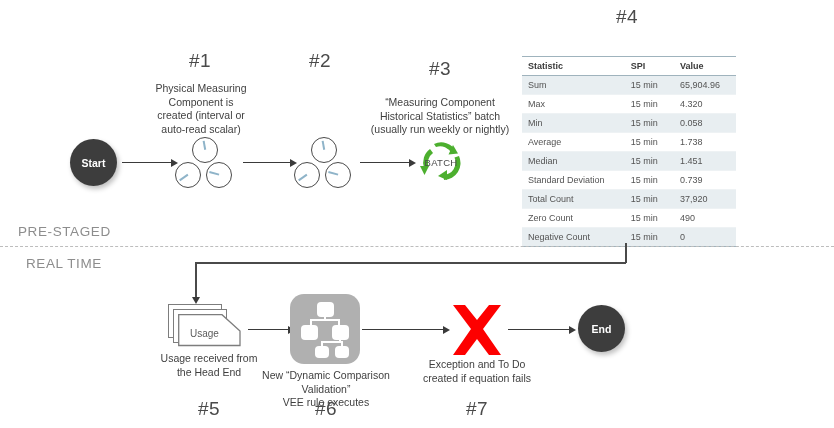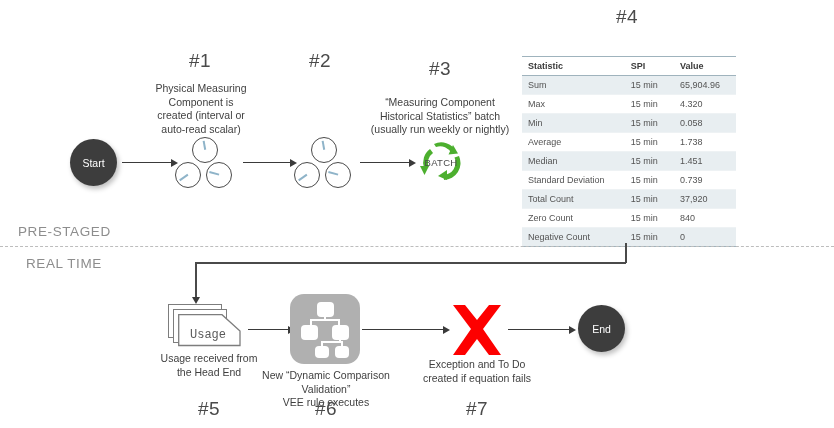--- a/index.html
+++ b/index.html
@@ -26,21 +26,21 @@
   .band-label{
     font-size:13.5px;color:#8d8d8d;letter-spacing:.6px;
   }
 
   
   .node-circle{
     border-radius:50%;
     background:#3d3d3d;
     color:#ffffff;
     display:flex;align-items:center;justify-content:center;
-    font-size:10.5px;font-weight:normal;
+    font-size:10.5px;font-weight:bold;
     box-shadow:2px 3px 5px rgba(0,0,0,.25);
   }
 
   
   .h-line{background:#3a3a3a;height:1.3px;}
   .arrow-head{
     width:0;height:0;
     border-top:4px solid transparent;
     border-bottom:4px solid transparent;
     border-left:7px solid #3a3a3a;
@@ -100,21 +100,21 @@
     width:834px;height:0;
   }
 
   
   .doc{
     position:absolute;
     border:1.3px solid #7d7d7d;
     background:#ffffff;
   }
   .doc-front-label{
-    position:absolute;font-size:12px;color:#5a5a5a;font-family:Liberation Mono, monospace;
+    position:absolute;font-size:10px;color:#5a5a5a;
   }
 
   
   .vee-box{
     background:#b0b0b0;border-radius:14px;
     position:relative;
   }
   .vee-node{position:absolute;background:#ffffff;border-radius:4px;}
   .vee-link{position:absolute;background:#ffffff;}
 
@@ -238,21 +238,21 @@
           <td>0.739</td>
         </tr>
         <tr class="alt">
           <td>Total Count</td>
           <td>15 min</td>
           <td>37,920</td>
         </tr>
         <tr>
           <td>Zero Count</td>
           <td>15 min</td>
-          <td>840</td>
+          <td>490</td>
         </tr>
         <tr class="alt">
           <td>Negative Count</td>
           <td>15 min</td>
           <td>0</td>
         </tr>
       </tbody>
     </table>
   </div>
 

